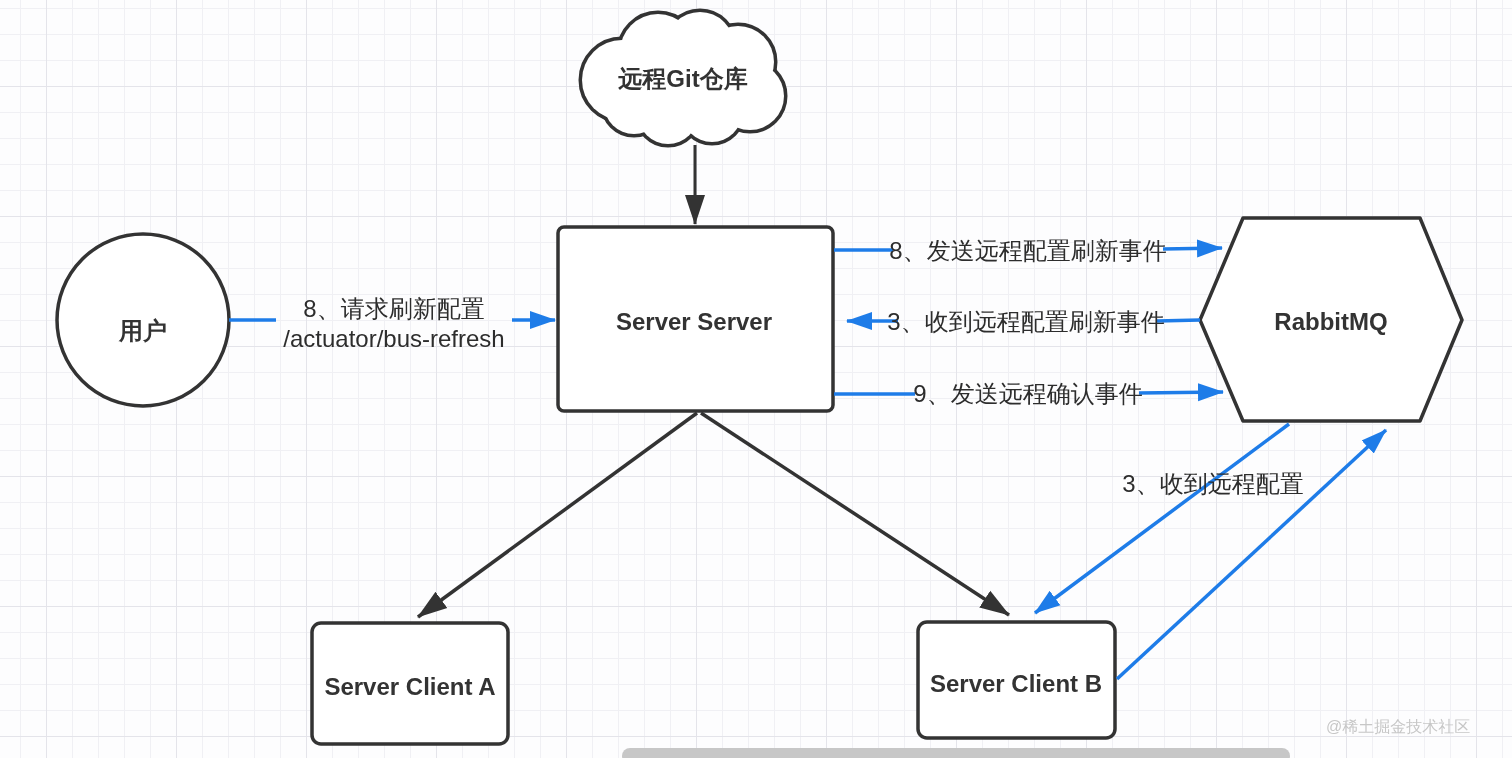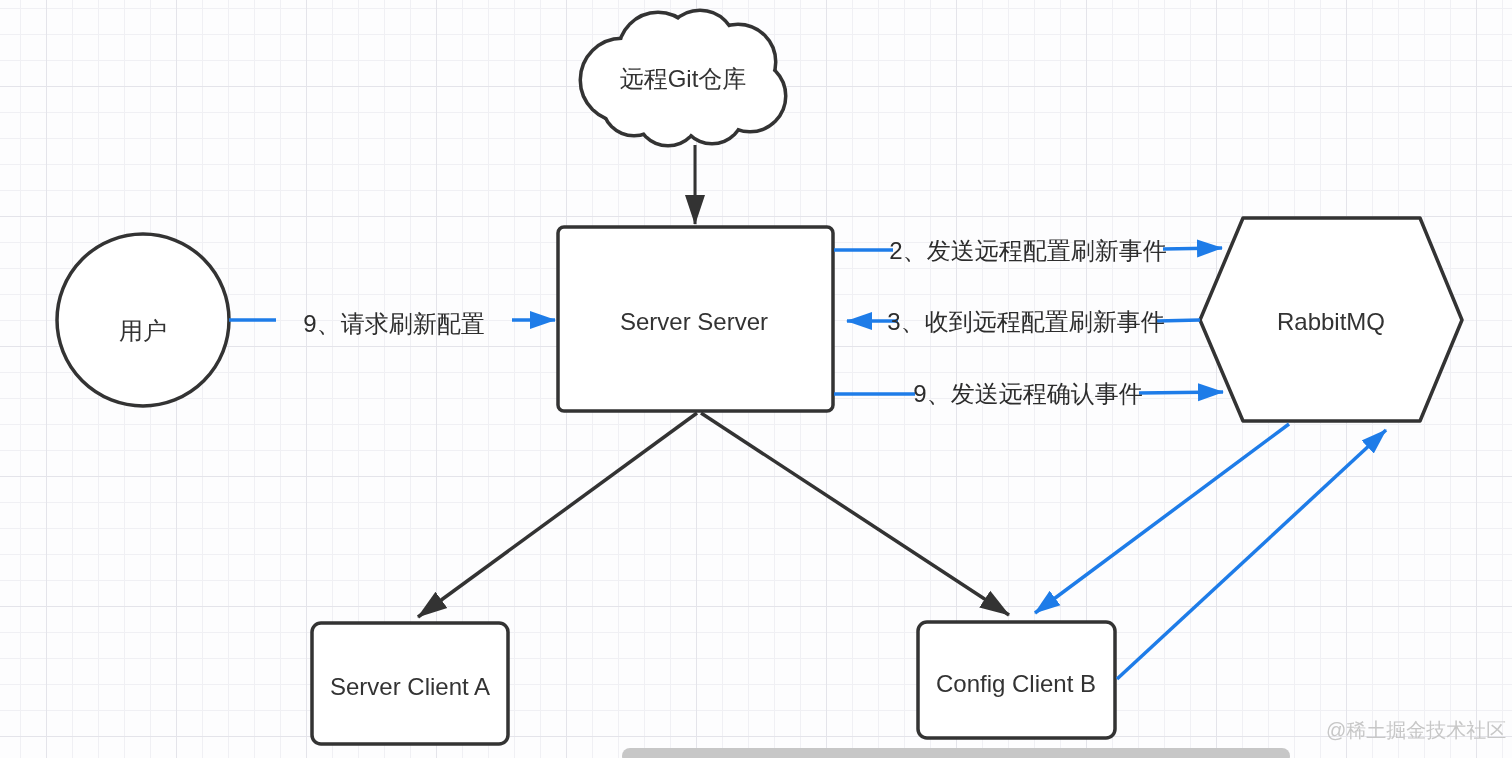--- a/index.html
+++ b/index.html
@@ -14,24 +14,24 @@
       linear-gradient(90deg, #f0f0f4 1px, transparent 1px);
     background-size:130px 130px,130px 130px,26px 26px,26px 26px;
     background-position:46px 86px,46px 86px,20px 8px,20px 8px;
   }
   svg{position:absolute;left:0;top:0;}
   .lbl{
     position:absolute;transform:translate(-50%,-50%);
     color:#2d2d2d;font-size:24px;line-height:30px;
     white-space:nowrap;text-align:center;font-weight:500;
   }
-  .node-lbl{font-weight:400;color:#333;}
+  .node-lbl{font-weight:700;color:#333;}
   .watermark{
     position:absolute;left:1326px;top:717px;width:180px;
-    color:#c7c7c7;font-size:20px;font-weight:400;white-space:nowrap;
+    color:#c7c7c7;font-size:16px;font-weight:400;white-space:nowrap;
     transform:none;text-align:left;
   }
   .scrollbar-thumb{
     position:absolute;left:622px;top:748px;width:668px;height:16px;
     background:#c7c7c7;border-radius:8px;
   }
 </style>
 </head>
 <body>
 
@@ -98,33 +98,35 @@
 
   <line x1="1289" y1="424" x2="1035" y2="613" stroke="#1e7ce8" stroke-width="3.5" marker-end="url(#ab)"></line>
   <line x1="1117" y1="679" x2="1386" y2="430" stroke="#1e7ce8" stroke-width="3.5" marker-end="url(#ab)"></line>
 </svg>
 
 <div class="lbl node-lbl" style="left:683px;top:79px">远程Git仓库</div>
 <div class="lbl node-lbl" style="left:143px;top:331px">用户</div>
 <div class="lbl node-lbl" style="left:694px;top:322px">Server Server</div>
 <div class="lbl node-lbl" style="left:1331px;top:322px">RabbitMQ</div>
 <div class="lbl node-lbl" style="left:410px;top:687px">Server Client A</div>
-<div class="lbl node-lbl" style="left:1016px;top:684px">Config Client B</div>
+<div class="lbl node-lbl" style="left:1016px;top:684px">Server Client B</div>
 
 <div class="lbl" style="left:394px;top:324px">
-  <div>9、请求刷新配置</div>
+  <div>8、请求刷新配置</div>
+  <div>/actuator/bus-refresh</div>
 </div>
 
-<div class="lbl" style="left:1028px;top:251px">2、发送远程配置刷新事件</div>
+<div class="lbl" style="left:1028px;top:251px">8、发送远程配置刷新事件</div>
 
 <div class="lbl" style="left:1026px;top:322px">3、收到远程配置刷新事件</div>
 
 <div class="lbl" style="left:1028px;top:394px">9、发送远程确认事件</div>
 
 <div class="lbl" style="left:1213px;top:484px">
+  <div>3、收到远程配置</div>
 </div>
 
 <div class="lbl" style="left:1239px;top:567px">
 </div>
 
 <div class="watermark">@稀土掘金技术社区</div>
 
 <div class="scrollbar-thumb"></div>
 
 </body></html>

